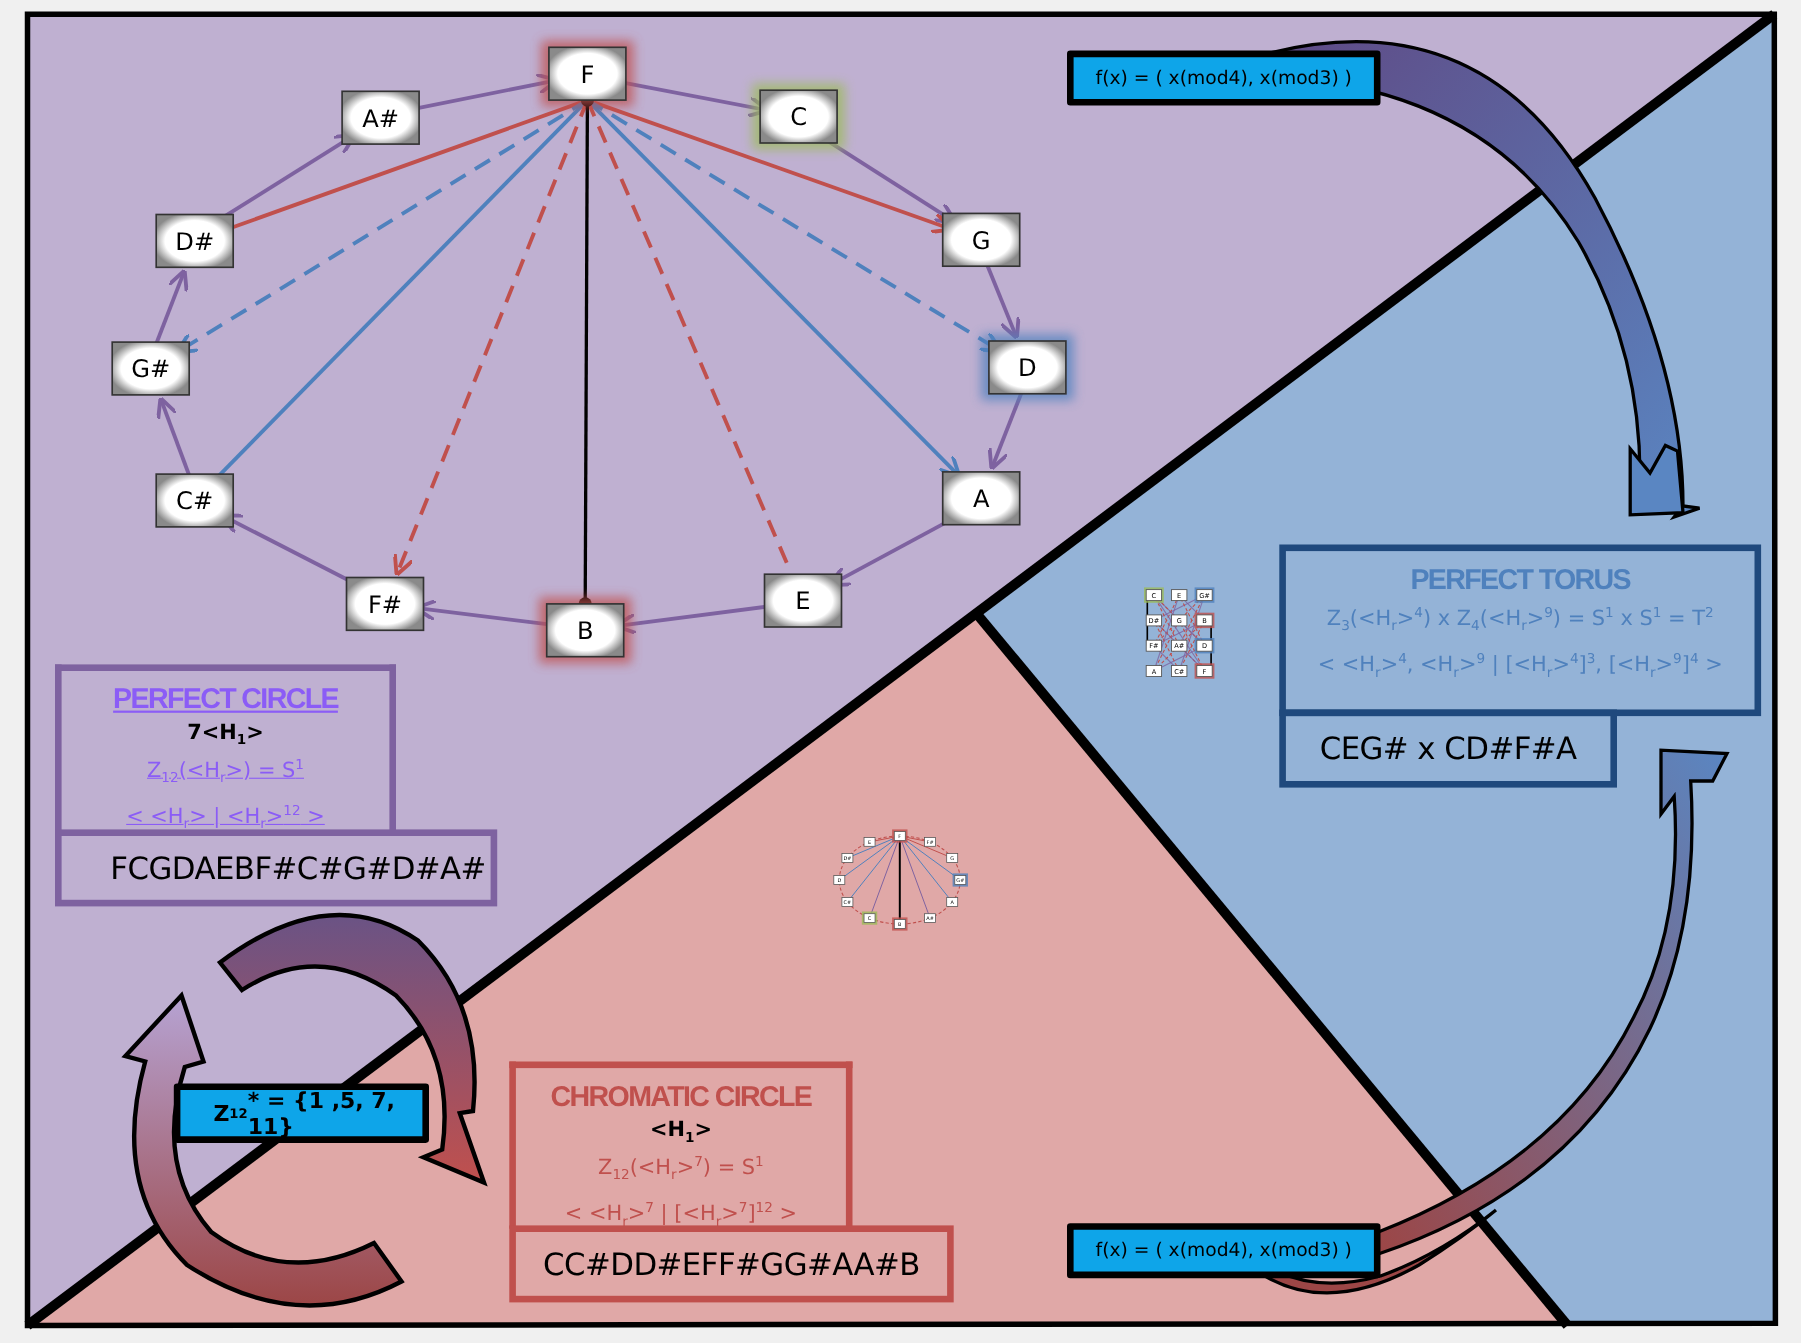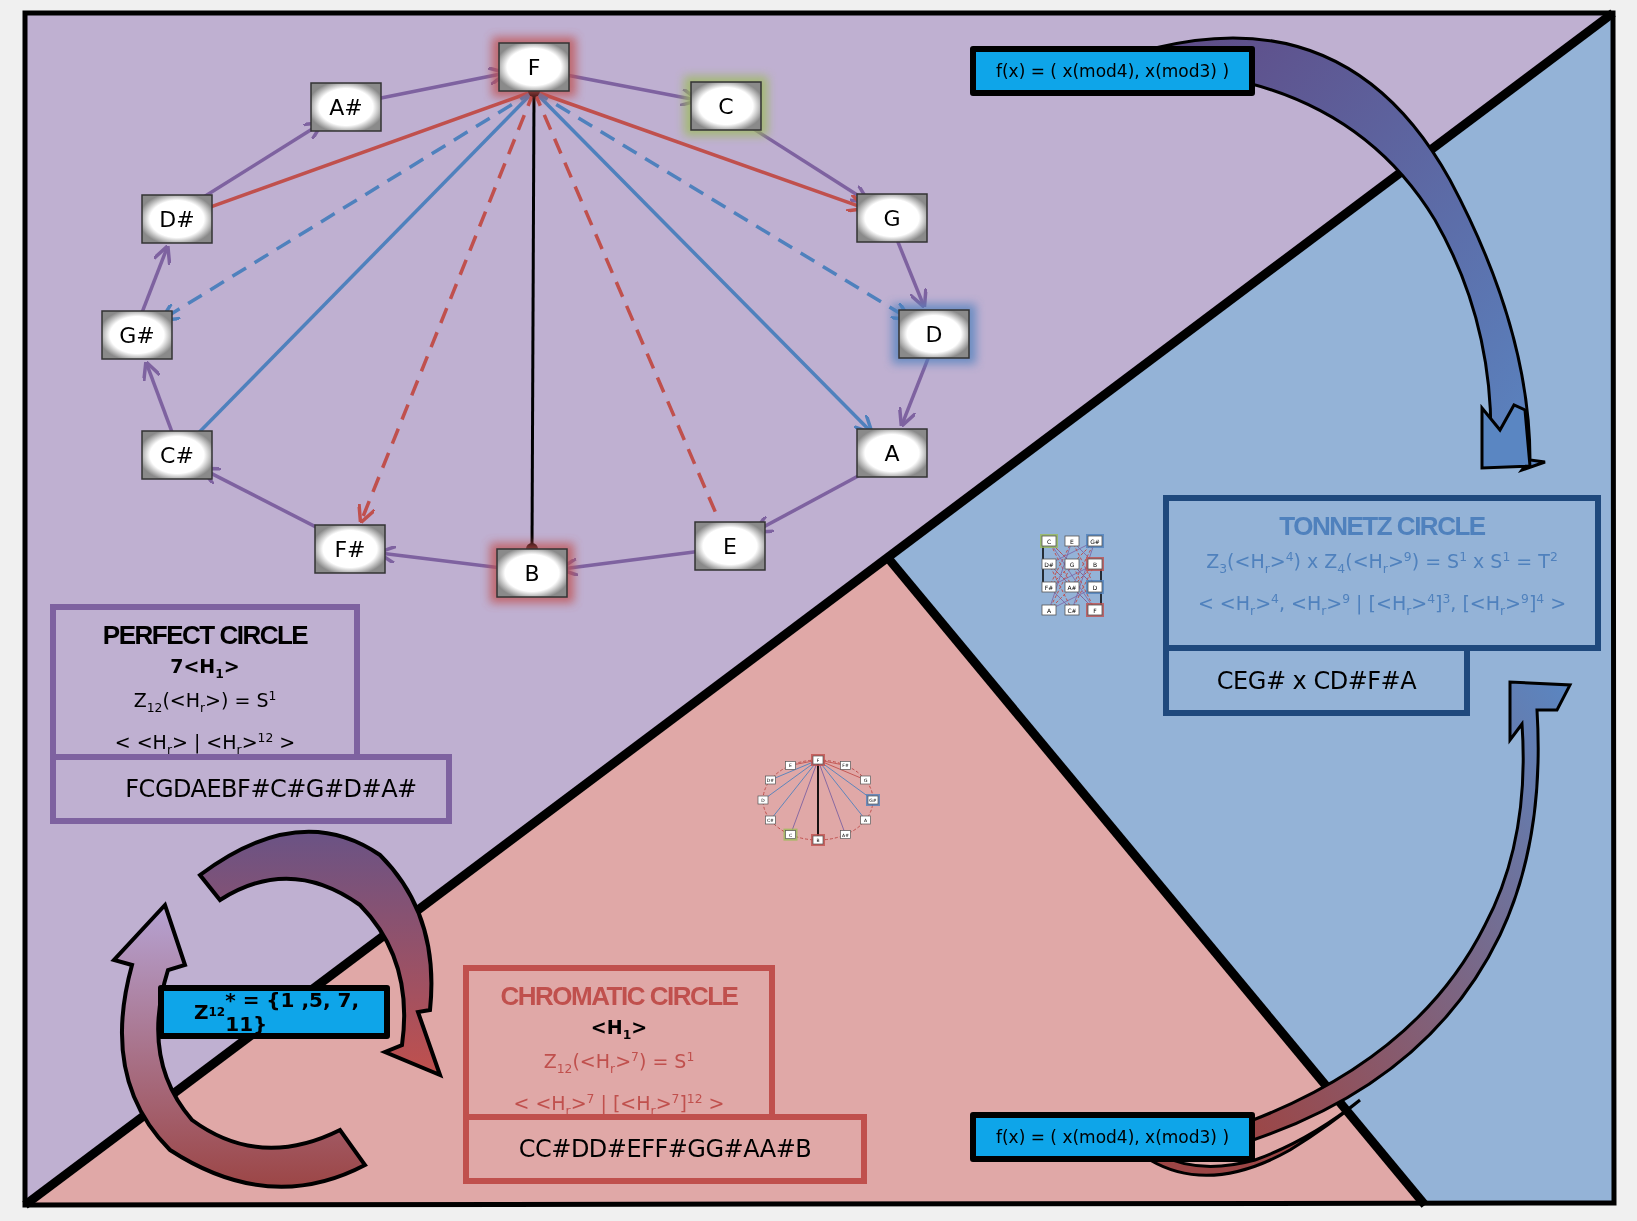--- a/index.html
+++ b/index.html
@@ -1,25 +1,25 @@
 <!DOCTYPE html>
 <html><head>
 <meta charset="utf-8">
 <style>
   html, body { margin:0; padding:0; background:#f0f0f0; }
   body { width:1637px; height:1221px; position:relative; overflow:hidden; font-family:"Liberation Sans", sans-serif; }
   #canvas { position:absolute; left:0; top:0; width:1637px; height:1221px; }
   .box { position:absolute; box-sizing:border-box; text-align:center; font-family:"DejaVu Sans", sans-serif; }
-  .title-purple { color:#000000; }
+  .title-purple { color:#8b5cf6;text-decoration:underline; }
   .title-red { color:#c0504d; }
   .title-blue { color:#4f81bd; }
   .ttl { font-weight:bold; font-size:26px; letter-spacing:-1.5px; font-family:"Liberation Sans", sans-serif; }
   .sub { font-weight:bold; font-size:19px; color:#000; margin-top:4px; }
   .formula { font-size:19px; line-height:30px; }
-  .seq { position:absolute; box-sizing:border-box; font-family:"DejaVu Sans", sans-serif; font-size:24px; color:#000; display:flex; align-items:center; justify-content:center; letter-spacing:-0.5px; }
+  .seq { position:absolute; box-sizing:border-box; font-family:"DejaVu Sans", sans-serif; font-size:28px; color:#000; display:flex; align-items:center; justify-content:center; letter-spacing:-0.5px; }
   .fbox { position:absolute; box-sizing:border-box; background:#0ea5e9; border:6px solid #000; border-radius:3px; font-family:"DejaVu Sans", sans-serif; font-size:17px; display:flex; align-items:center; justify-content:center; color:#000; }
   .zbox { font-weight:bold; font-size:20px; }
   sub, sup { font-size:65%; }
   .node-label { font-family:"DejaVu Sans", sans-serif; font-size:22px; }
 </style>
 </head>
 <body>
 
 <svg id="canvas" width="1637" height="1221" viewBox="0 0 1637 1221" xmlns="http://www.w3.org/2000/svg">
   <defs>
@@ -269,21 +269,21 @@
 
 <div class="box" style="left:463px; top:965px; width:312px; height:152px; border:6px solid #c0504d; border-bottom:none;">
   <div class="ttl title-red" style="margin-top:10px;">CHROMATIC CIRCLE</div>
   <div class="sub">&lt;H<sub>1</sub>&gt;</div>
   <div class="formula title-red">Z<sub>12</sub>(&lt;H<sub>r</sub>&gt;<sup>7</sup>) = S<sup>1</sup></div>
   <div class="formula title-red">&lt; &lt;H<sub>r</sub>&gt;<sup>7</sup> | [&lt;H<sub>r</sub>&gt;<sup>7</sup>]<sup>12</sup> &gt;</div>
 </div>
 <div class="seq" style="left:463px; top:1114px; width:404px; height:70px; border:6px solid #c0504d;">CC#DD#EFF#GG#AA#B</div>
 
 <div class="box" style="left:1163px; top:495px; width:438px; height:156px; border:6px solid #1f497d;">
-  <div class="ttl title-blue" style="margin-top:10px;">TONNETZ CIRCLE</div>
+  <div class="ttl title-blue" style="margin-top:10px;">PERFECT TORUS</div>
   <div class="formula title-blue">Z<sub>3</sub>(&lt;H<sub>r</sub>&gt;<sup>4</sup>) x Z<sub>4</sub>(&lt;H<sub>r</sub>&gt;<sup>9</sup>) = S<sup>1</sup> x S<sup>1</sup> = T<sup>2</sup></div>
   <div class="formula title-blue">&lt; &lt;H<sub>r</sub>&gt;<sup>4</sup>, &lt;H<sub>r</sub>&gt;<sup>9</sup> | [&lt;H<sub>r</sub>&gt;<sup>4</sup>]<sup>3</sup>, [&lt;H<sub>r</sub>&gt;<sup>9</sup>]<sup>4</sup> &gt;</div>
 </div>
 <div class="seq" style="left:1163px; top:645px; width:307px; height:71px; border:6px solid #1f497d;">CEG# x CD#F#A</div>
 
 <div class="fbox" style="left:970px; top:46px; width:285px; height:50px;">f(x) = ( x(mod4), x(mod3) )</div>
 <div class="fbox" style="left:970px; top:1112px; width:285px; height:50px;">f(x) = ( x(mod4), x(mod3) )</div>
 
 <div class="fbox zbox" style="left:158px; top:985px; width:232px; height:54px;padding-left:30px;">Z<sub style="font-size:60%;">12</sub>* = {1 ,5, 7, 11}</div>
 

